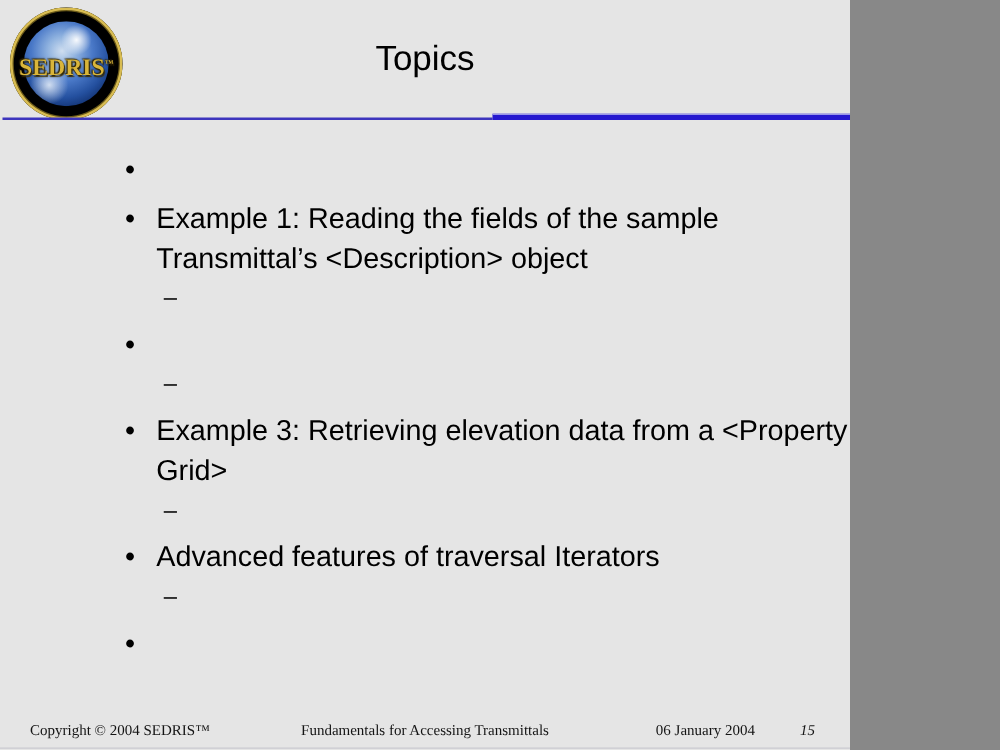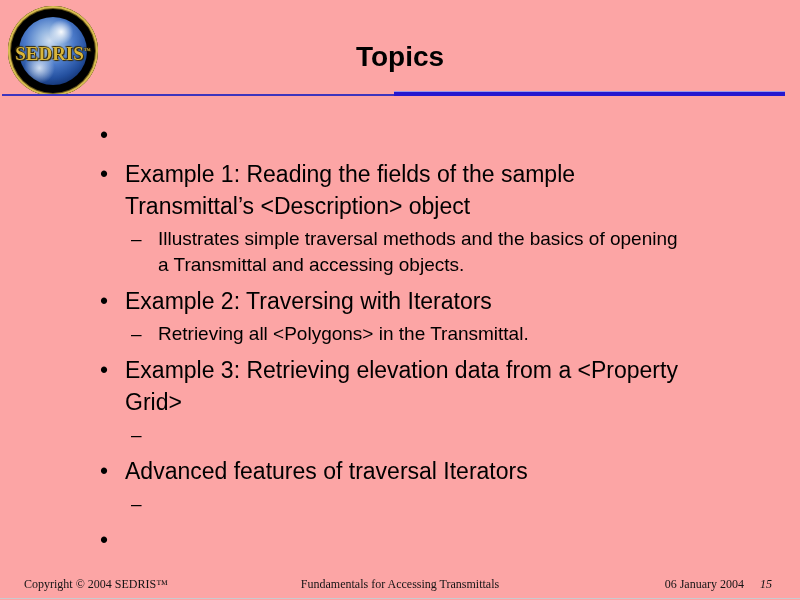--- a/index.html
+++ b/index.html
@@ -1,19 +1,19 @@
 <!DOCTYPE html>
 <html><head>
 <meta charset="utf-8">
 <style>
   html, body { margin: 0; padding: 0; background: #888; }
   .slide {
     position: relative;
-    width: 800px; height: 600px;
-    background: #fca5a5;
+    width: 680px; height: 600px;
+    background: #e5e5e5;
     overflow: hidden;
     font-family: "Liberation Sans", sans-serif;
     color: #000;
   }
 
   
   .logo {
     position: absolute; left: 8px; top: 6px;
     width: 90px; height: 90px;
     border-radius: 50%;
@@ -37,24 +37,24 @@
     font-size: 19px; line-height: 19px;
     letter-spacing: 0px;
     color: #d9b53a;
     text-shadow: 0 0 1px #000, 1px 1px 1px #3a2c00, -1px -1px 1px #3a2c00;
   }
   .logo-text .tm { font-size: 7px; vertical-align: super; letter-spacing: 0; }
 
   
   .title {
     position: absolute; left: 0; right: 0; top: 24px;
-    margin: 16px;
+    margin: 6px;
     text-align: center;
     font-size: 28px; line-height: 34px;
-    font-weight: bold;
+    font-weight: normal;
   }
 
   
   .rule { position: absolute; }
   .rule-left  { left: 2px;   top: 94px; width: 392px; height: 2px; background: #3d35bd; }
   .rule-right { left: 394px; top: 91px; width: 391px; height: 4px; background: #2517cf; border-top: 1px solid #9a97e8; }
 
   
   .content {
     position: absolute; left: 0; top: 112px;
@@ -71,21 +71,21 @@
 
   
   .footer {
     position: absolute; left: 0; right: 0; bottom: 8px; height: 16px;
     font-family: "Liberation Serif", serif;
     font-size: 12px; line-height: 16px;
     color: #141414;
   }
   .f-copy   { position: absolute; left: 24px; }
   .f-center { position: absolute; left: 0; right: 0; text-align: center; }
-  .f-date   { position: absolute; right: 56px; }
+  .f-date   { position: absolute; right: 76px; }
   .f-page   { position: absolute; right: 28px; font-style: italic; }
 
   .bottom-edge {
     position: absolute; left: 0; right: 0; bottom: 1px;
     height: 1px; background: #c9c9cf;
   }
 </style>
 </head>
 <body>
 
@@ -106,29 +106,26 @@
   <ul class="content">
       <li class="lv1">
         <span class="glyph">•</span>
       </li>
       <li class="lv1">
         <span class="glyph">•</span>
         <span class="txt">Example 1: Reading the fields of the sample Transmittal’s &lt;Description&gt; object</span>
       </li>
       <li class="lv2">
         <span class="glyph">–</span>
-        <span class="txt">Illustrates simple traversal methods and the basics of opening a Transmittal and accessing objects.</span>
       </li>
       <li class="lv1">
         <span class="glyph">•</span>
-        <span class="txt">Example 2: Traversing with Iterators</span>
       </li>
       <li class="lv2">
         <span class="glyph">–</span>
-        <span class="txt">Retrieving all &lt;Polygons&gt; in the Transmittal.</span>
       </li>
       <li class="lv1">
         <span class="glyph">•</span>
         <span class="txt">Example 3: Retrieving elevation data from a &lt;Property Grid&gt;</span>
       </li>
       <li class="lv2">
         <span class="glyph">–</span>
       </li>
       <li class="lv1">
         <span class="glyph">•</span>

